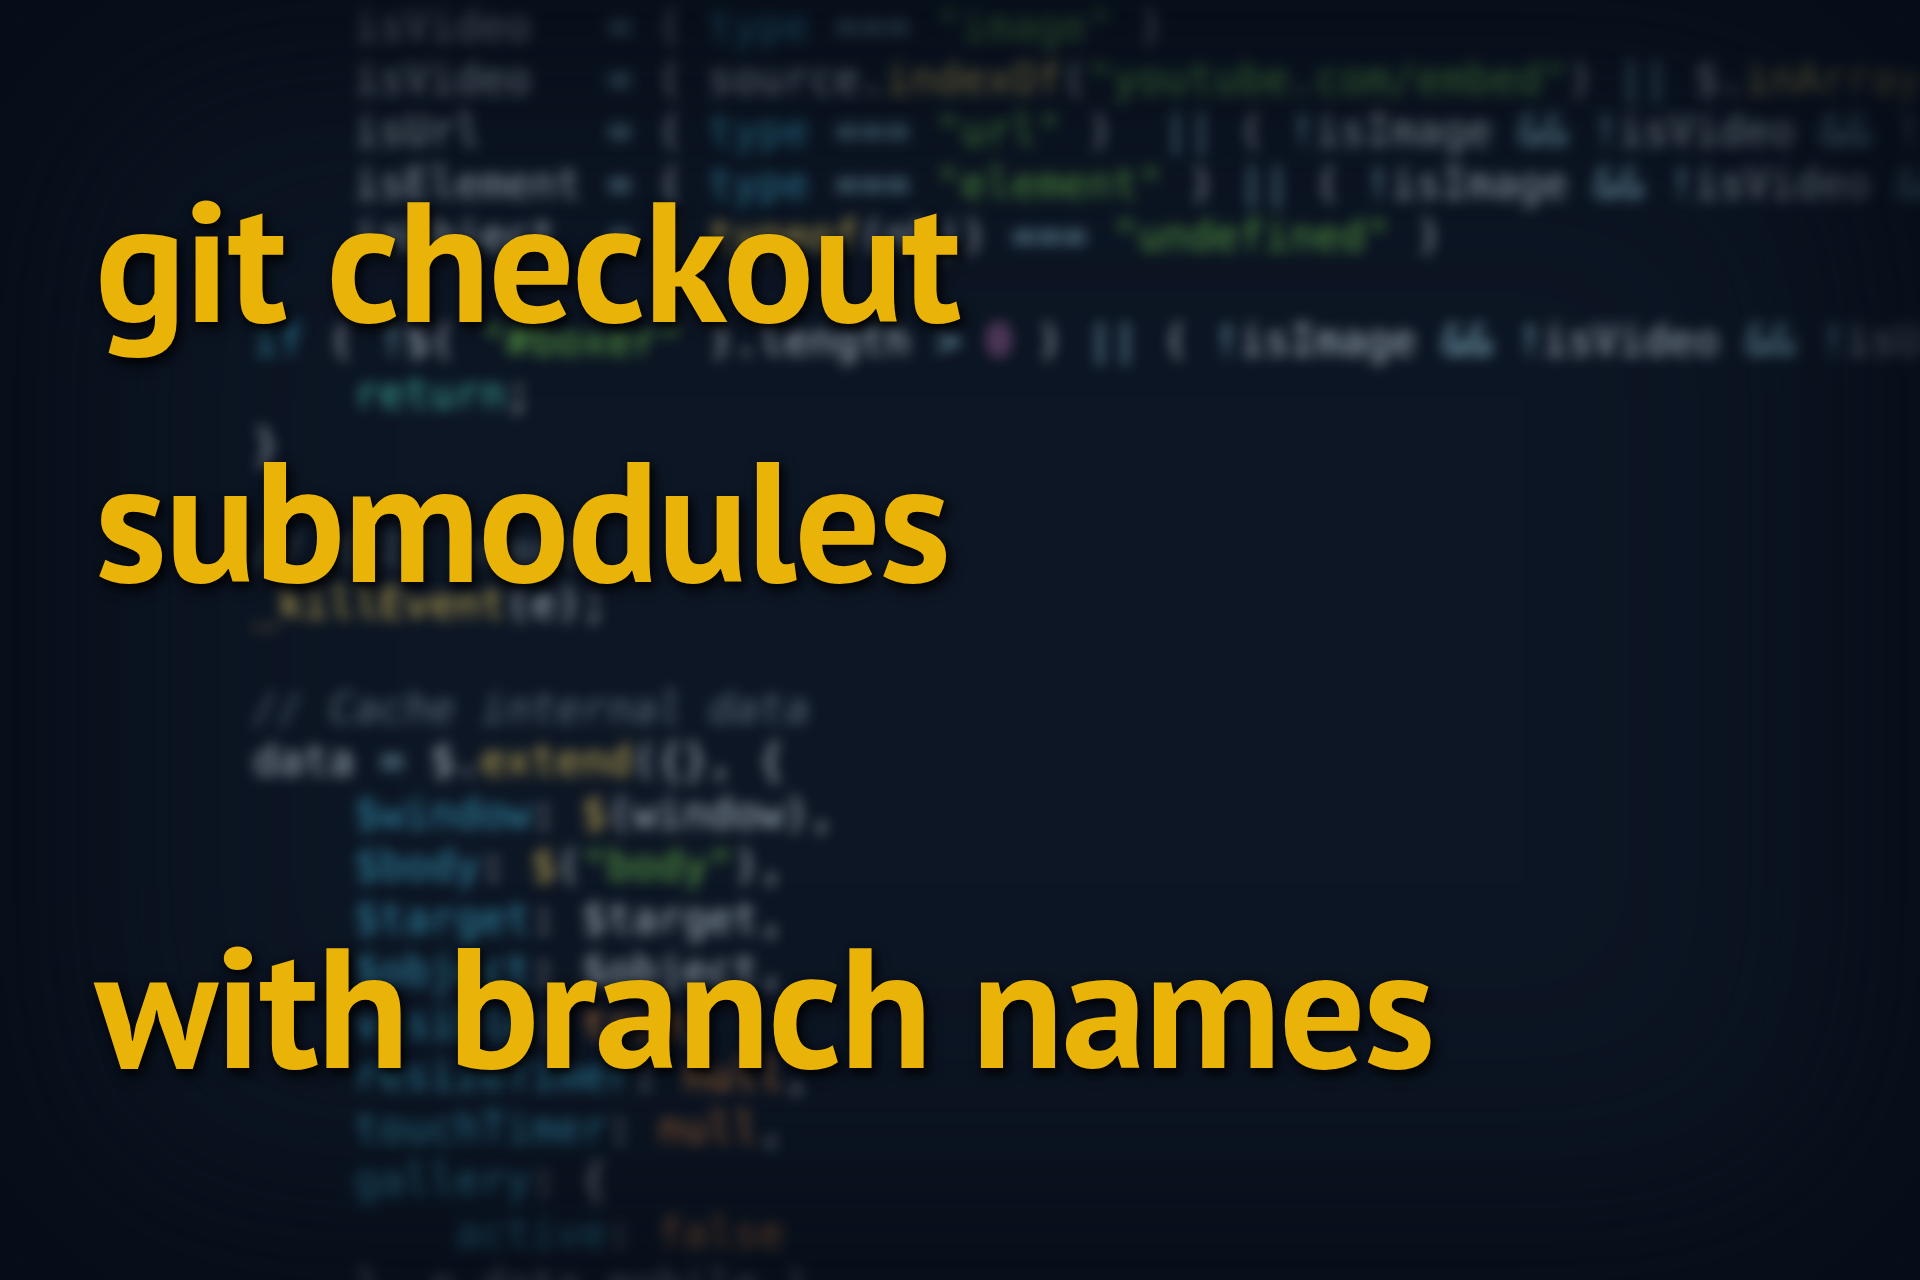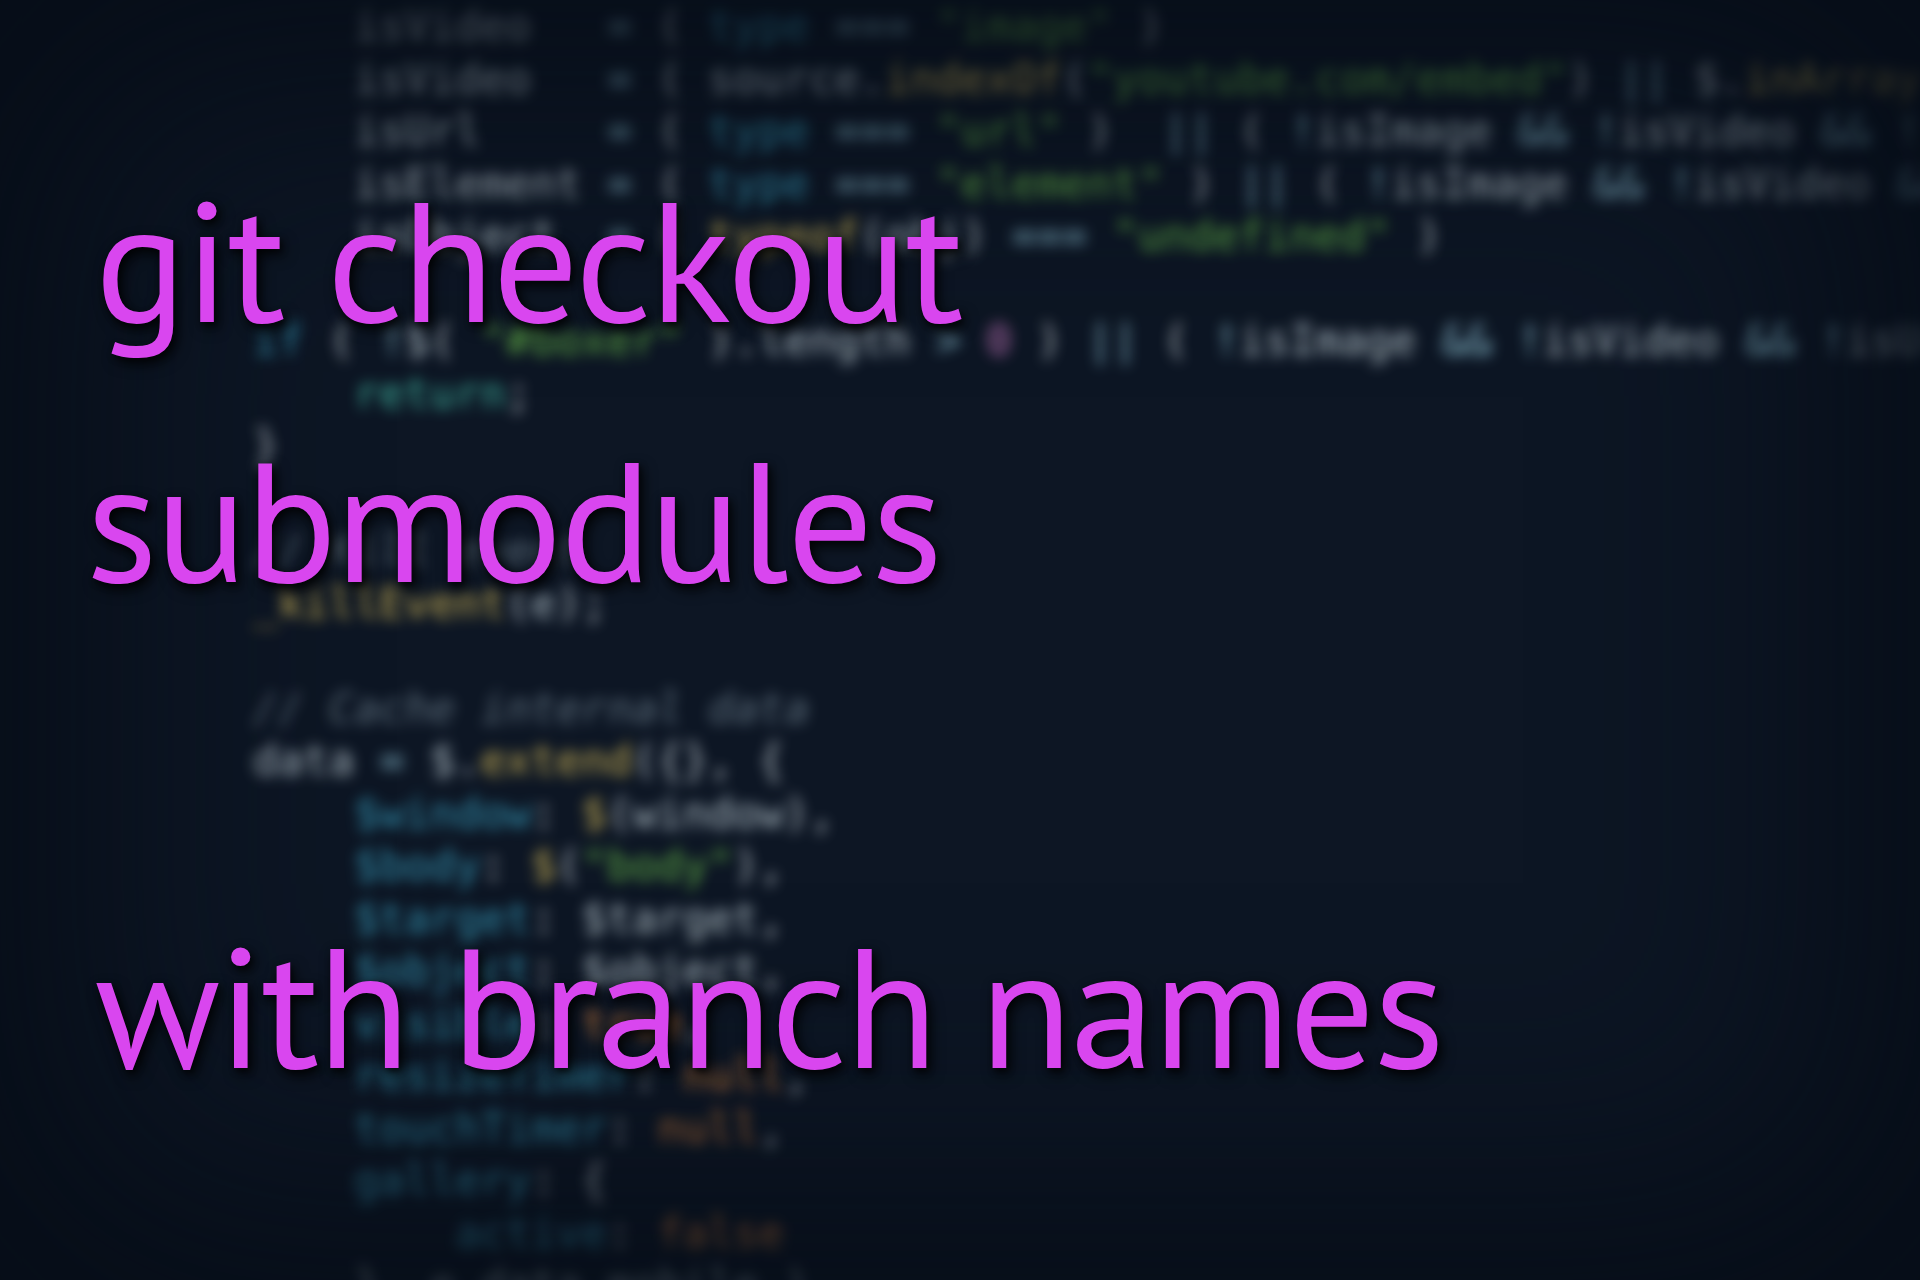--- a/index.html
+++ b/index.html
@@ -34,31 +34,31 @@
   .cmt { color:#6b7d8a; font-style: italic; }
   .num { color:#d07bc4; }
   .ret { color:#48c9b0; }
   .nul { color:#e78a3e; }
   .key { color:#3aa4c4; }
 
   
   .headline {
     position: absolute;
     font-family: "PT Sans", "Noto Sans", "Segoe UI", "Helvetica Neue", sans-serif;
-    font-weight: 400;
-    color:#d946ef;
+    font-weight: 700;
+    color:#eab308;
     font-size: 170px;
     line-height: 1.05;
     letter-spacing: -2px;
     text-shadow:
       4px 6px 14px rgba(0,0,0,.75),
       2px 3px 6px  rgba(0,0,0,.6);
   }
   .h1 { left: 95px;  top: 170px; }
-  .h2 { left: 86px;  top: 430px; }
+  .h2 { left: 95px;  top: 430px; }
   .h3 { left: 95px;  top: 916px; }
 
   
   .vignette {
     position:absolute; inset:0;
     box-shadow: inset 0 0 280px 90px rgba(6,12,22,.9);
     pointer-events:none;
   }
 </style>
 </head>

